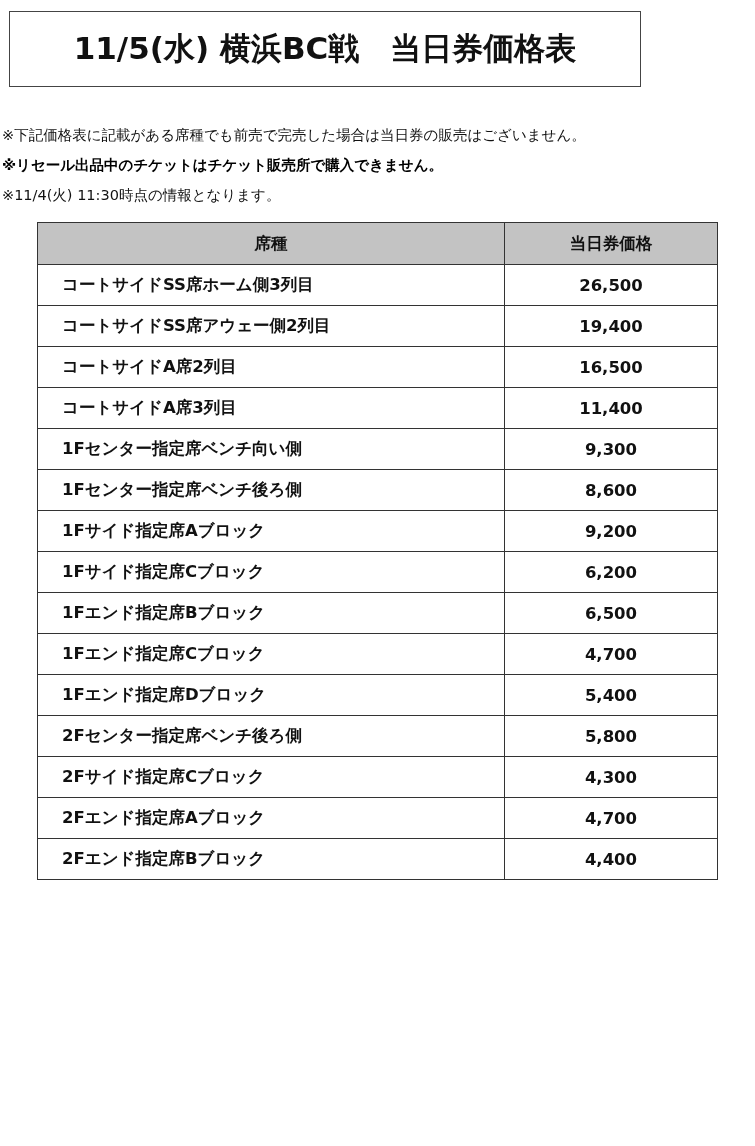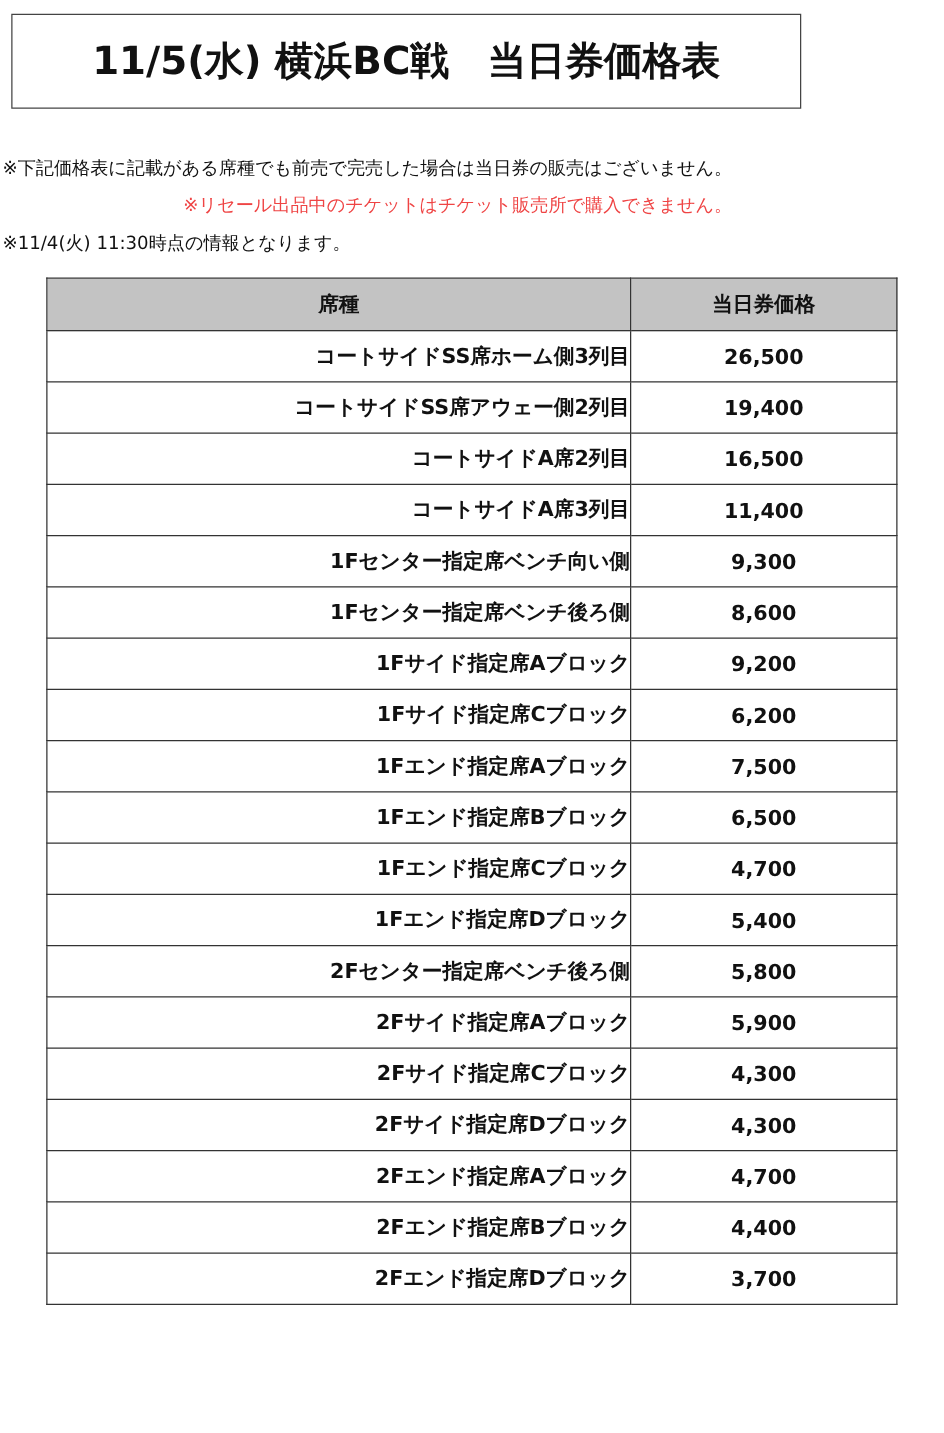--- a/index.html
+++ b/index.html
@@ -4,27 +4,27 @@
 <style>
   html, body { margin: 0; padding: 0; background: #ffffff; }
   body { width: 755px; height: 1146px; position: relative; overflow: hidden;
          font-family: "DejaVu Sans", "Liberation Sans", sans-serif; color: #111; }
   .title-box { position: absolute; left: 9px; top: 11px; width: 632px; height: 76px;
                border: 1px solid #444; box-sizing: border-box;
                display: flex; align-items: center; justify-content: center; }
   .title { font-size: 31px; font-weight: bold; letter-spacing: 0px; white-space: pre; }
   .notes { position: absolute; left: 2px; top: 120px; }
   .note { font-size: 14.5px; line-height: 30px; height: 30px; white-space: nowrap; }
-  .note.red { color: #ef4444; font-weight: normal; text-align: right; }
+  .note.red { color: #000000; font-weight: bold; }
   table.price { position: absolute; left: 37px; top: 222px; width: 680px;
                 border-collapse: collapse; table-layout: fixed; }
   table.price th, table.price td { border: 1.5px solid #333; height: 40px; padding: 0;
                 font-size: 16.5px; font-weight: bold; }
   table.price th { background: #c3c3c3; height: 41px; text-align: center; }
-  table.price td.seat { padding-left: 24px; text-align: right; white-space: nowrap; }
+  table.price td.seat { padding-left: 24px; text-align: left; white-space: nowrap; }
   table.price td.price { text-align: center; }
   col.c1 { width: 467px; } col.c2 { width: 213px; }
 </style>
 </head>
 <body>
 
 <div class="title-box">
   <div class="title">11/5(水) 横浜BC戦　当日券価格表</div>
 </div>
 
@@ -72,57 +72,41 @@
       </tr>
       <tr>
         <td class="seat">1Fサイド指定席Aブロック</td>
         <td class="price">9,200</td>
       </tr>
       <tr>
         <td class="seat">1Fサイド指定席Cブロック</td>
         <td class="price">6,200</td>
       </tr>
       <tr>
-        <td class="seat">1Fエンド指定席Aブロック</td>
-        <td class="price">7,500</td>
-      </tr>
-      <tr>
         <td class="seat">1Fエンド指定席Bブロック</td>
         <td class="price">6,500</td>
       </tr>
       <tr>
         <td class="seat">1Fエンド指定席Cブロック</td>
         <td class="price">4,700</td>
       </tr>
       <tr>
         <td class="seat">1Fエンド指定席Dブロック</td>
         <td class="price">5,400</td>
       </tr>
       <tr>
         <td class="seat">2Fセンター指定席ベンチ後ろ側</td>
         <td class="price">5,800</td>
       </tr>
       <tr>
-        <td class="seat">2Fサイド指定席Aブロック</td>
-        <td class="price">5,900</td>
-      </tr>
-      <tr>
         <td class="seat">2Fサイド指定席Cブロック</td>
-        <td class="price">4,300</td>
-      </tr>
-      <tr>
-        <td class="seat">2Fサイド指定席Dブロック</td>
         <td class="price">4,300</td>
       </tr>
       <tr>
         <td class="seat">2Fエンド指定席Aブロック</td>
         <td class="price">4,700</td>
       </tr>
       <tr>
         <td class="seat">2Fエンド指定席Bブロック</td>
         <td class="price">4,400</td>
       </tr>
-      <tr>
-        <td class="seat">2Fエンド指定席Dブロック</td>
-        <td class="price">3,700</td>
-      </tr>
     </tbody>
 </table>
 
 </body></html>

